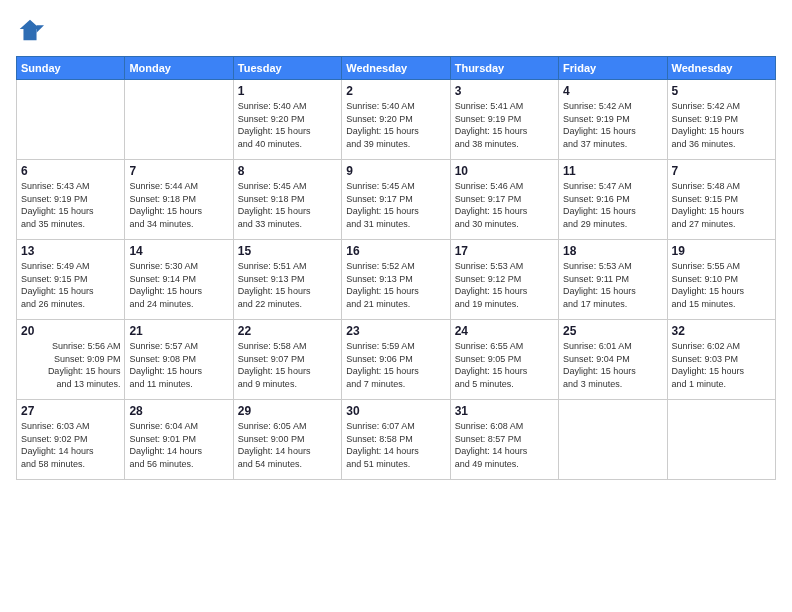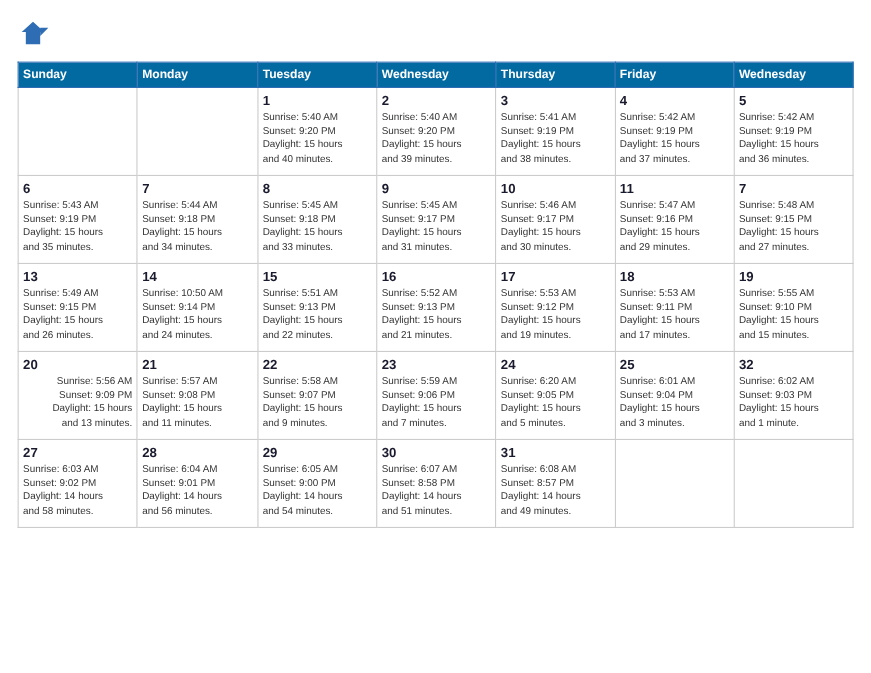--- a/index.html
+++ b/index.html
@@ -42,21 +42,21 @@
     .cal-subtitle {
       font-size: 14px;
       color: #444;
     }
     table {
       width: 100%;
       border-collapse: collapse;
       font-size: 10px;
     }
     thead th {
-      background: #0369a1;
+      background: #3b82f6;
       color: #fff;
       font-size: 11px;
       font-weight: bold;
       padding: 5px 4px;
       text-align: left;
       border: 1px solid #2e6db4;
     }
     tbody td {
       border: 1px solid #ccc;
       vertical-align: top;
@@ -206,21 +206,21 @@
       <tr>
         <td>
           <span class="day-num">13</span>
           <div class="day-info" style="white-space: pre-line;">Sunrise: 5:49 AM
 Sunset: 9:15 PM
 Daylight: 15 hours
 and 26 minutes.</div>
         </td>
         <td>
           <span class="day-num">14</span>
-          <div class="day-info" style="white-space: pre-line;">Sunrise: 10:50 AM
+          <div class="day-info" style="white-space: pre-line;">Sunrise: 5:30 AM
 Sunset: 9:14 PM
 Daylight: 15 hours
 and 24 minutes.</div>
         </td>
         <td>
           <span class="day-num">15</span>
           <div class="day-info" style="white-space: pre-line;">Sunrise: 5:51 AM
 Sunset: 9:13 PM
 Daylight: 15 hours
 and 22 minutes.</div>
@@ -278,21 +278,21 @@
         </td>
         <td>
           <span class="day-num">23</span>
           <div class="day-info" style="white-space: pre-line;">Sunrise: 5:59 AM
 Sunset: 9:06 PM
 Daylight: 15 hours
 and 7 minutes.</div>
         </td>
         <td>
           <span class="day-num">24</span>
-          <div class="day-info" style="white-space: pre-line;">Sunrise: 6:20 AM
+          <div class="day-info" style="white-space: pre-line;">Sunrise: 6:55 AM
 Sunset: 9:05 PM
 Daylight: 15 hours
 and 5 minutes.</div>
         </td>
         <td>
           <span class="day-num">25</span>
           <div class="day-info" style="white-space: pre-line;">Sunrise: 6:01 AM
 Sunset: 9:04 PM
 Daylight: 15 hours
 and 3 minutes.</div>

